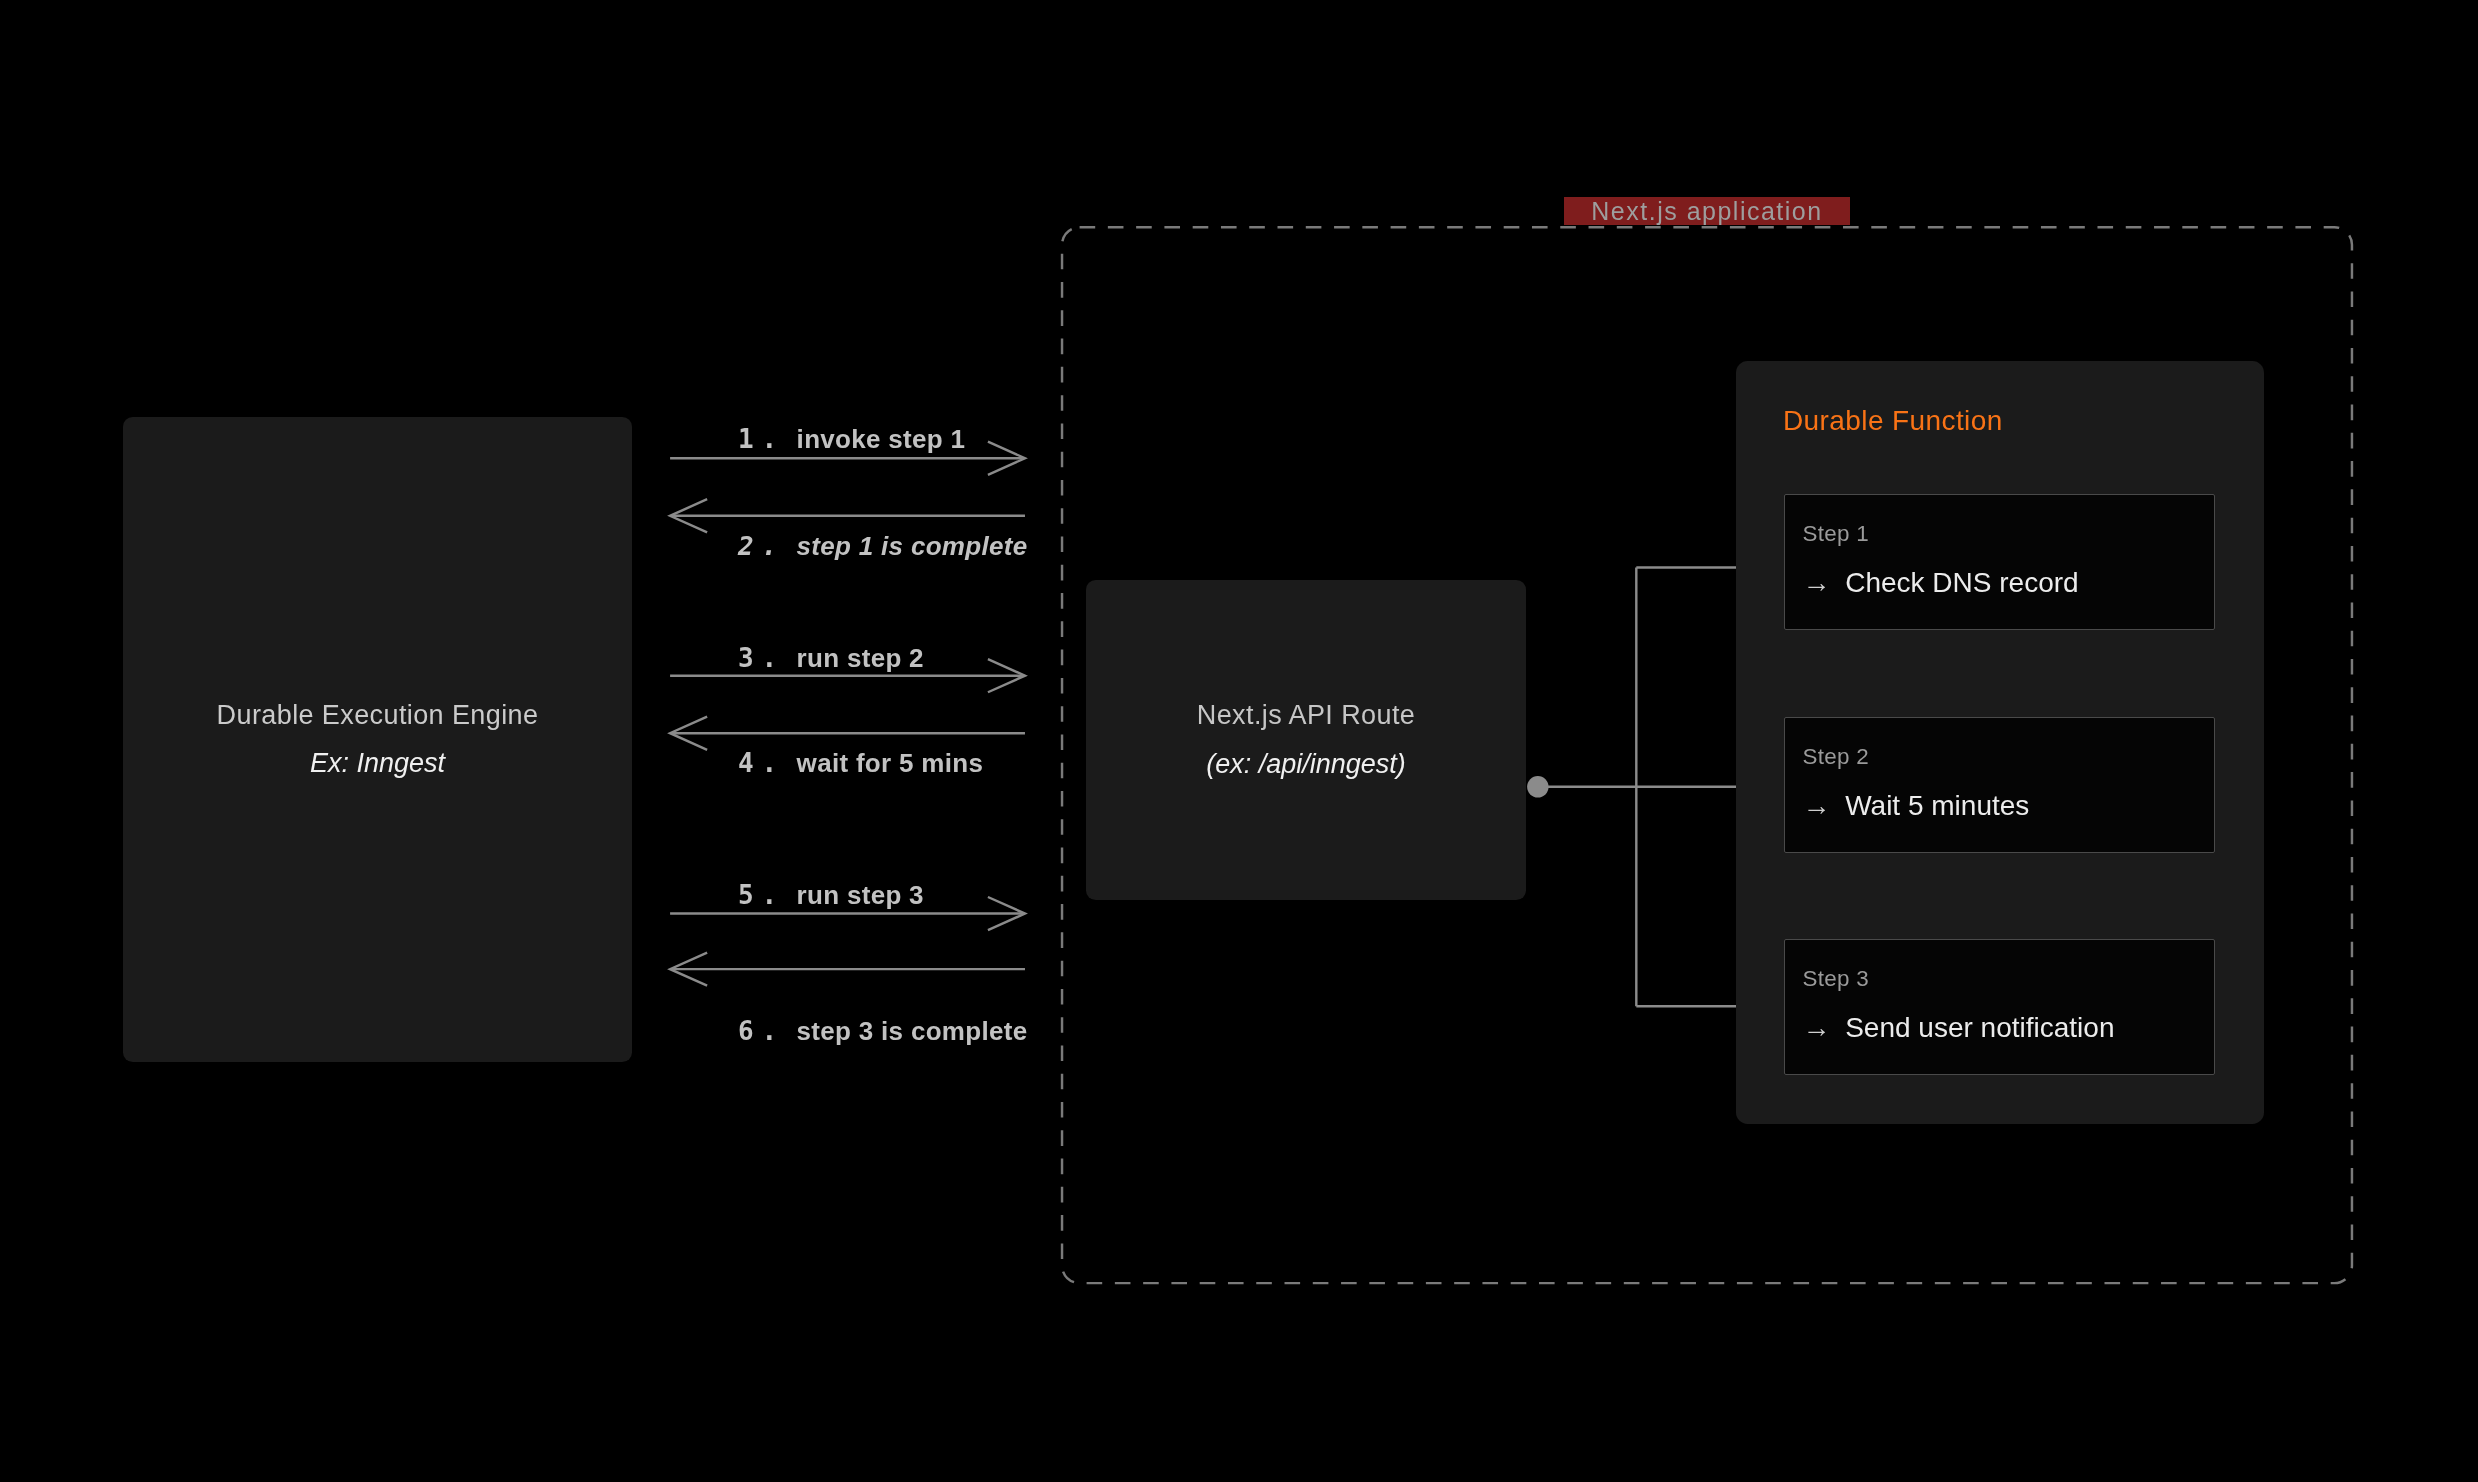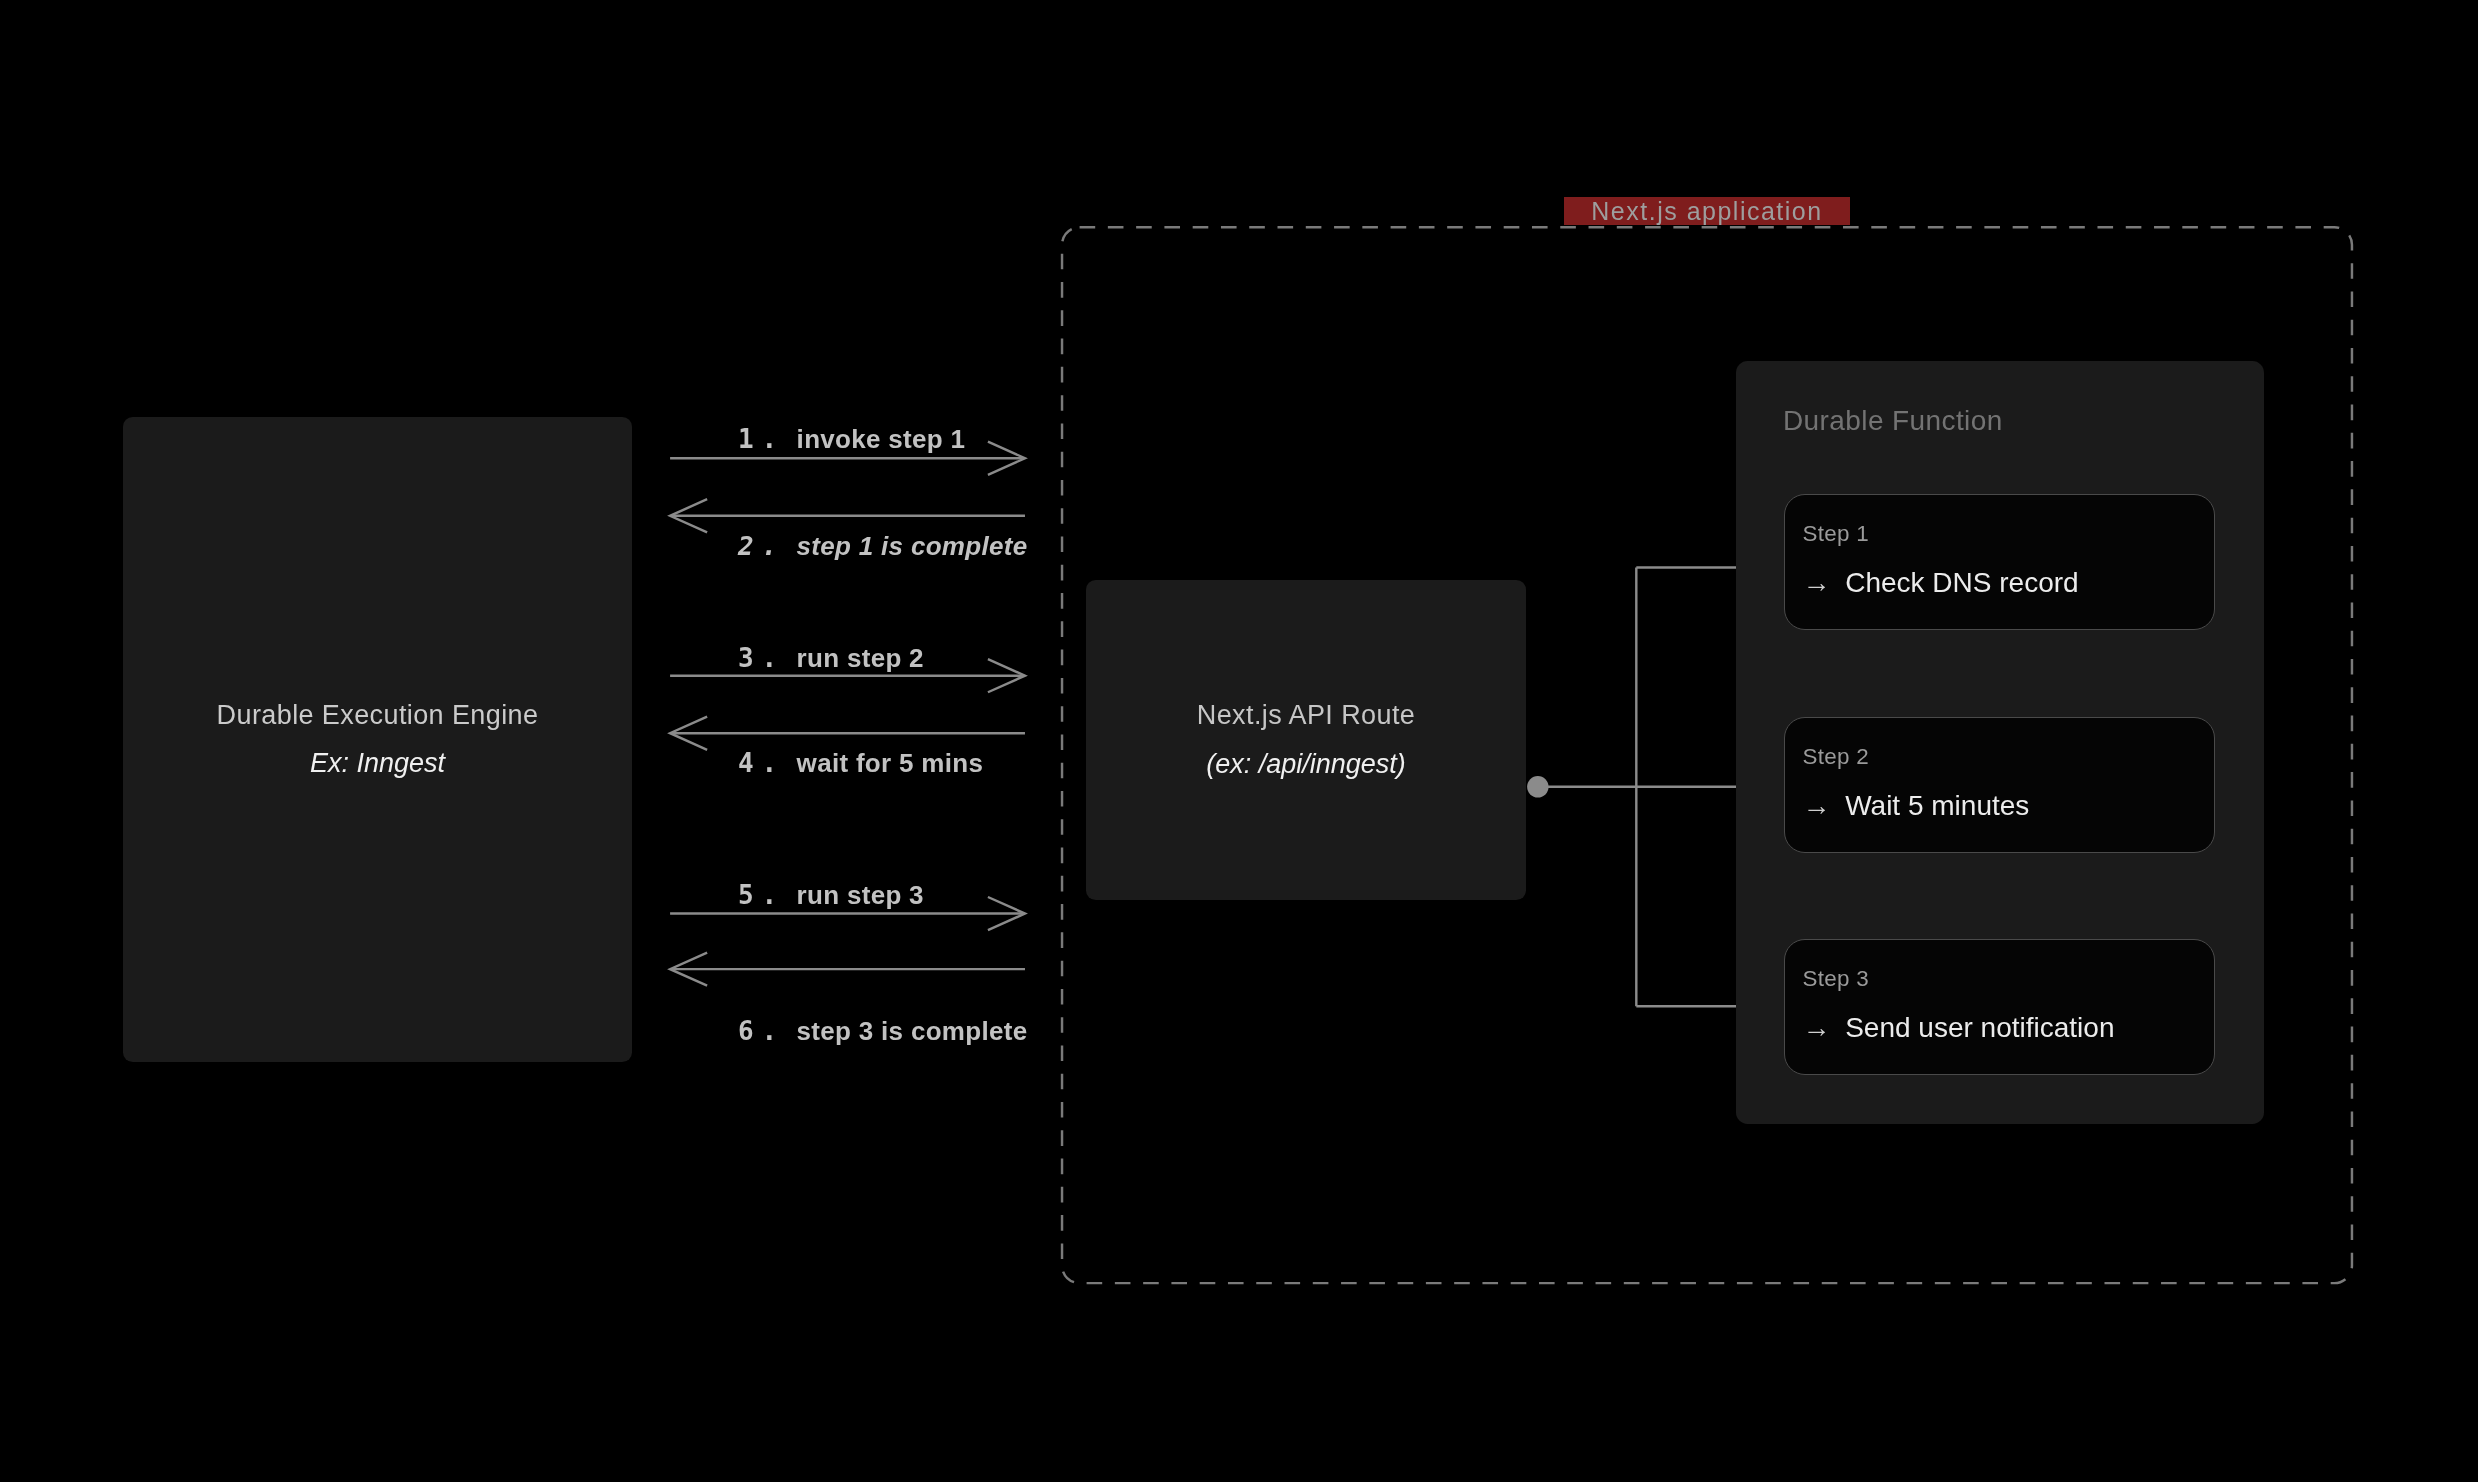--- a/index.html
+++ b/index.html
@@ -44,25 +44,25 @@
     font-size:25px;color:#9e9e9e;letter-spacing:1.5px;
   }
 
   
   .df-panel{
     position:absolute;left:1736px;top:361px;width:528px;height:763px;
     background:#1b1b1b;border-radius:11.7px;z-index:2;
   }
   .df-title{
     position:absolute;left:47px;top:43px;
-    font-size:28px;color:#737373;line-height:33px;letter-spacing:0.4px;
+    font-size:28px;color:#f97316;line-height:33px;letter-spacing:0.4px;
   }
   .step-box{
     position:absolute;left:48px;width:431px;height:136px;
-    background:#050505;border:1px solid #4a4a4a;border-radius:21px;
+    background:#050505;border:1px solid #4a4a4a;border-radius:2px;
     box-sizing:border-box;
   }
   .step-label{
     position:absolute;left:17.6px;top:24.4px;
     font-size:22.4px;color:#9a9a9a;line-height:29px;letter-spacing:0.3px;
   }
   .step-main{
     position:absolute;left:17.6px;top:70px;
     font-size:28px;color:#ececec;line-height:35px;white-space:nowrap;
   }

